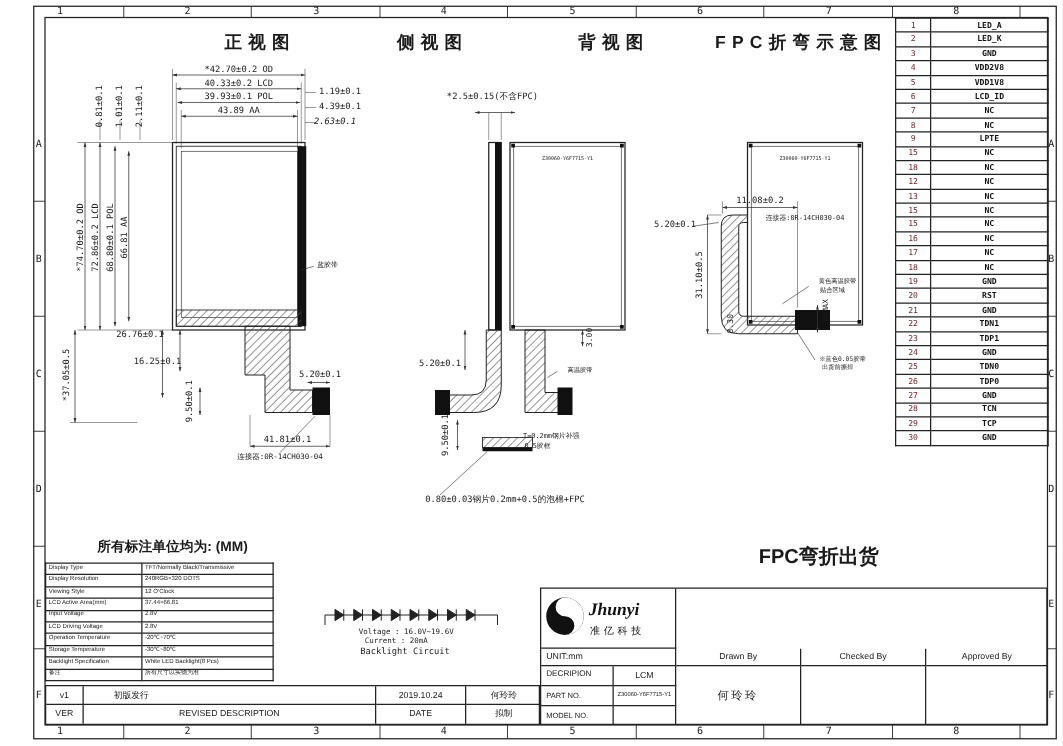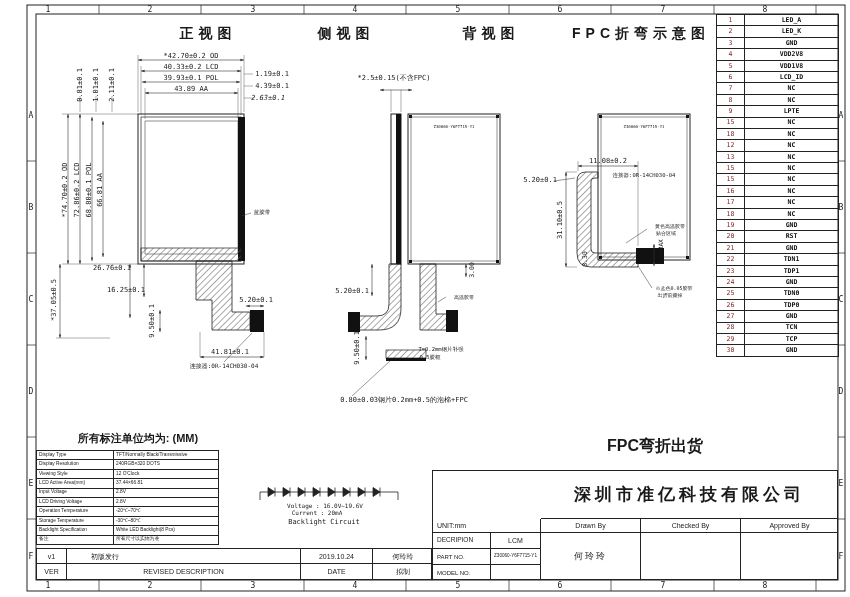--- a/index.html
+++ b/index.html
@@ -381,21 +381,28 @@
           <td class="spec-value">White LED Backlight(8 Pcs)</td>
         </tr>
         <tr>
           <td class="spec-label">备注</td>
           <td class="spec-value">所有尺寸以实物为准</td>
         </tr>
       </tbody>
   </table>
 
   <div id="title-block">
-    <div class="tb-cell tb-company noR" style="left:108px;top:0;width:297px;height:48px;">深圳市准亿科技有限公司</div>
+    <div class="tb-cell" style="left:0;top:0;width:108px;height:48px;">
+      <svg width="104" height="44" viewBox="0 0 104 44">
+        <circle cx="19" cy="22" r="15" fill="#111"></circle>
+        <path d="M19,7 a15,15 0 0 1 0,30 a7.5,7.5 0 0 0 0,-15 a7.5,7.5 0 0 1 0,-15 z" fill="#fff"></path>
+        <text x="38" y="21" font-family="Liberation Serif, serif" font-style="italic" font-weight="bold" font-size="14" fill="#111">Jhunyi</text>
+        <text x="39" y="36" font-family="Liberation Sans, sans-serif" font-size="8" letter-spacing="3" fill="#111">准亿科技</text>
+      </svg>
+    </div>
 
     <div class="tb-cell tb-left" style="left:0;top:48px;width:108px;height:14px;">UNIT:mm</div>
     <div class="tb-cell" style="left:108px;top:48px;width:100px;height:14px;">Drawn By</div>
     <div class="tb-cell" style="left:208px;top:48px;width:100px;height:14px;">Checked By</div>
     <div class="tb-cell noR" style="left:308px;top:48px;width:97px;height:14px;">Approved By</div>
 
     <div class="tb-cell tb-left" style="left:0;top:62px;width:58px;height:16px;font-size:6.5px;">DECRIPION</div>
     <div class="tb-cell" style="left:58px;top:62px;width:50px;height:16px;">LCM</div>
     <div class="tb-cell tb-left" style="left:0;top:78px;width:58px;height:16px;font-size:6px;">PART NO.</div>
     <div class="tb-cell" style="left:58px;top:78px;width:50px;height:16px;font-size:4.6px;">Z30060-Y6F7715-Y1</div>

